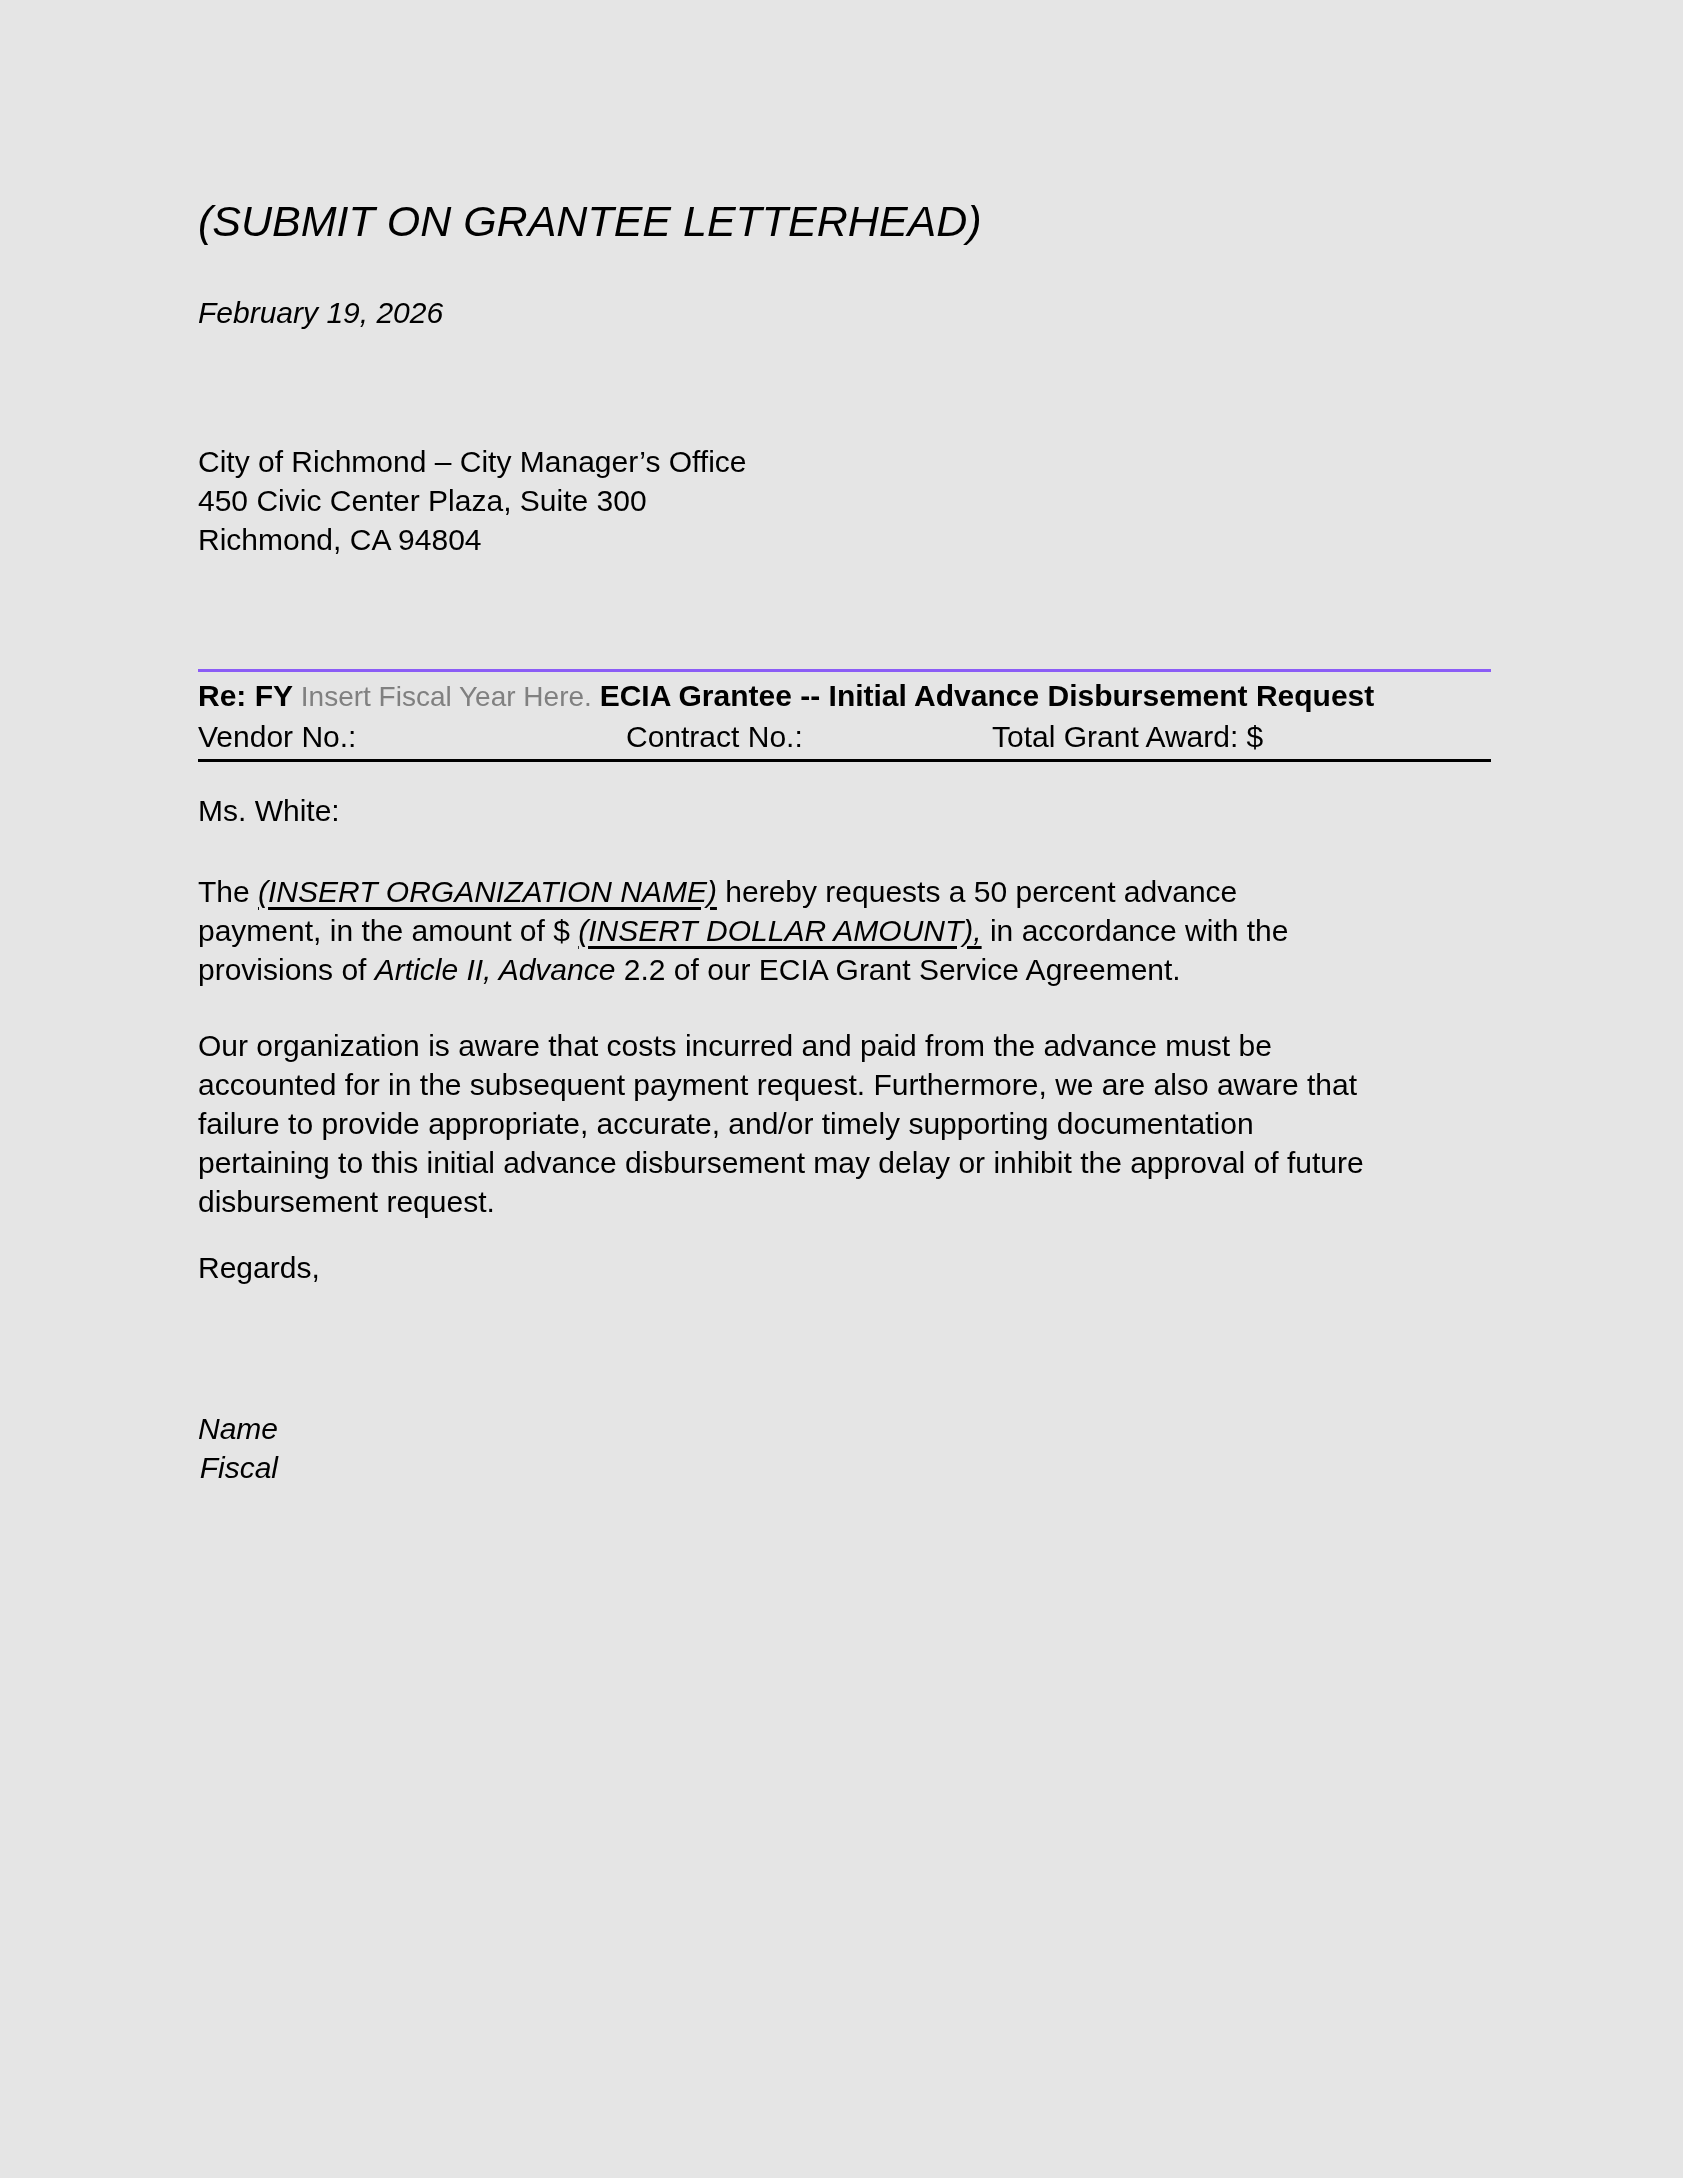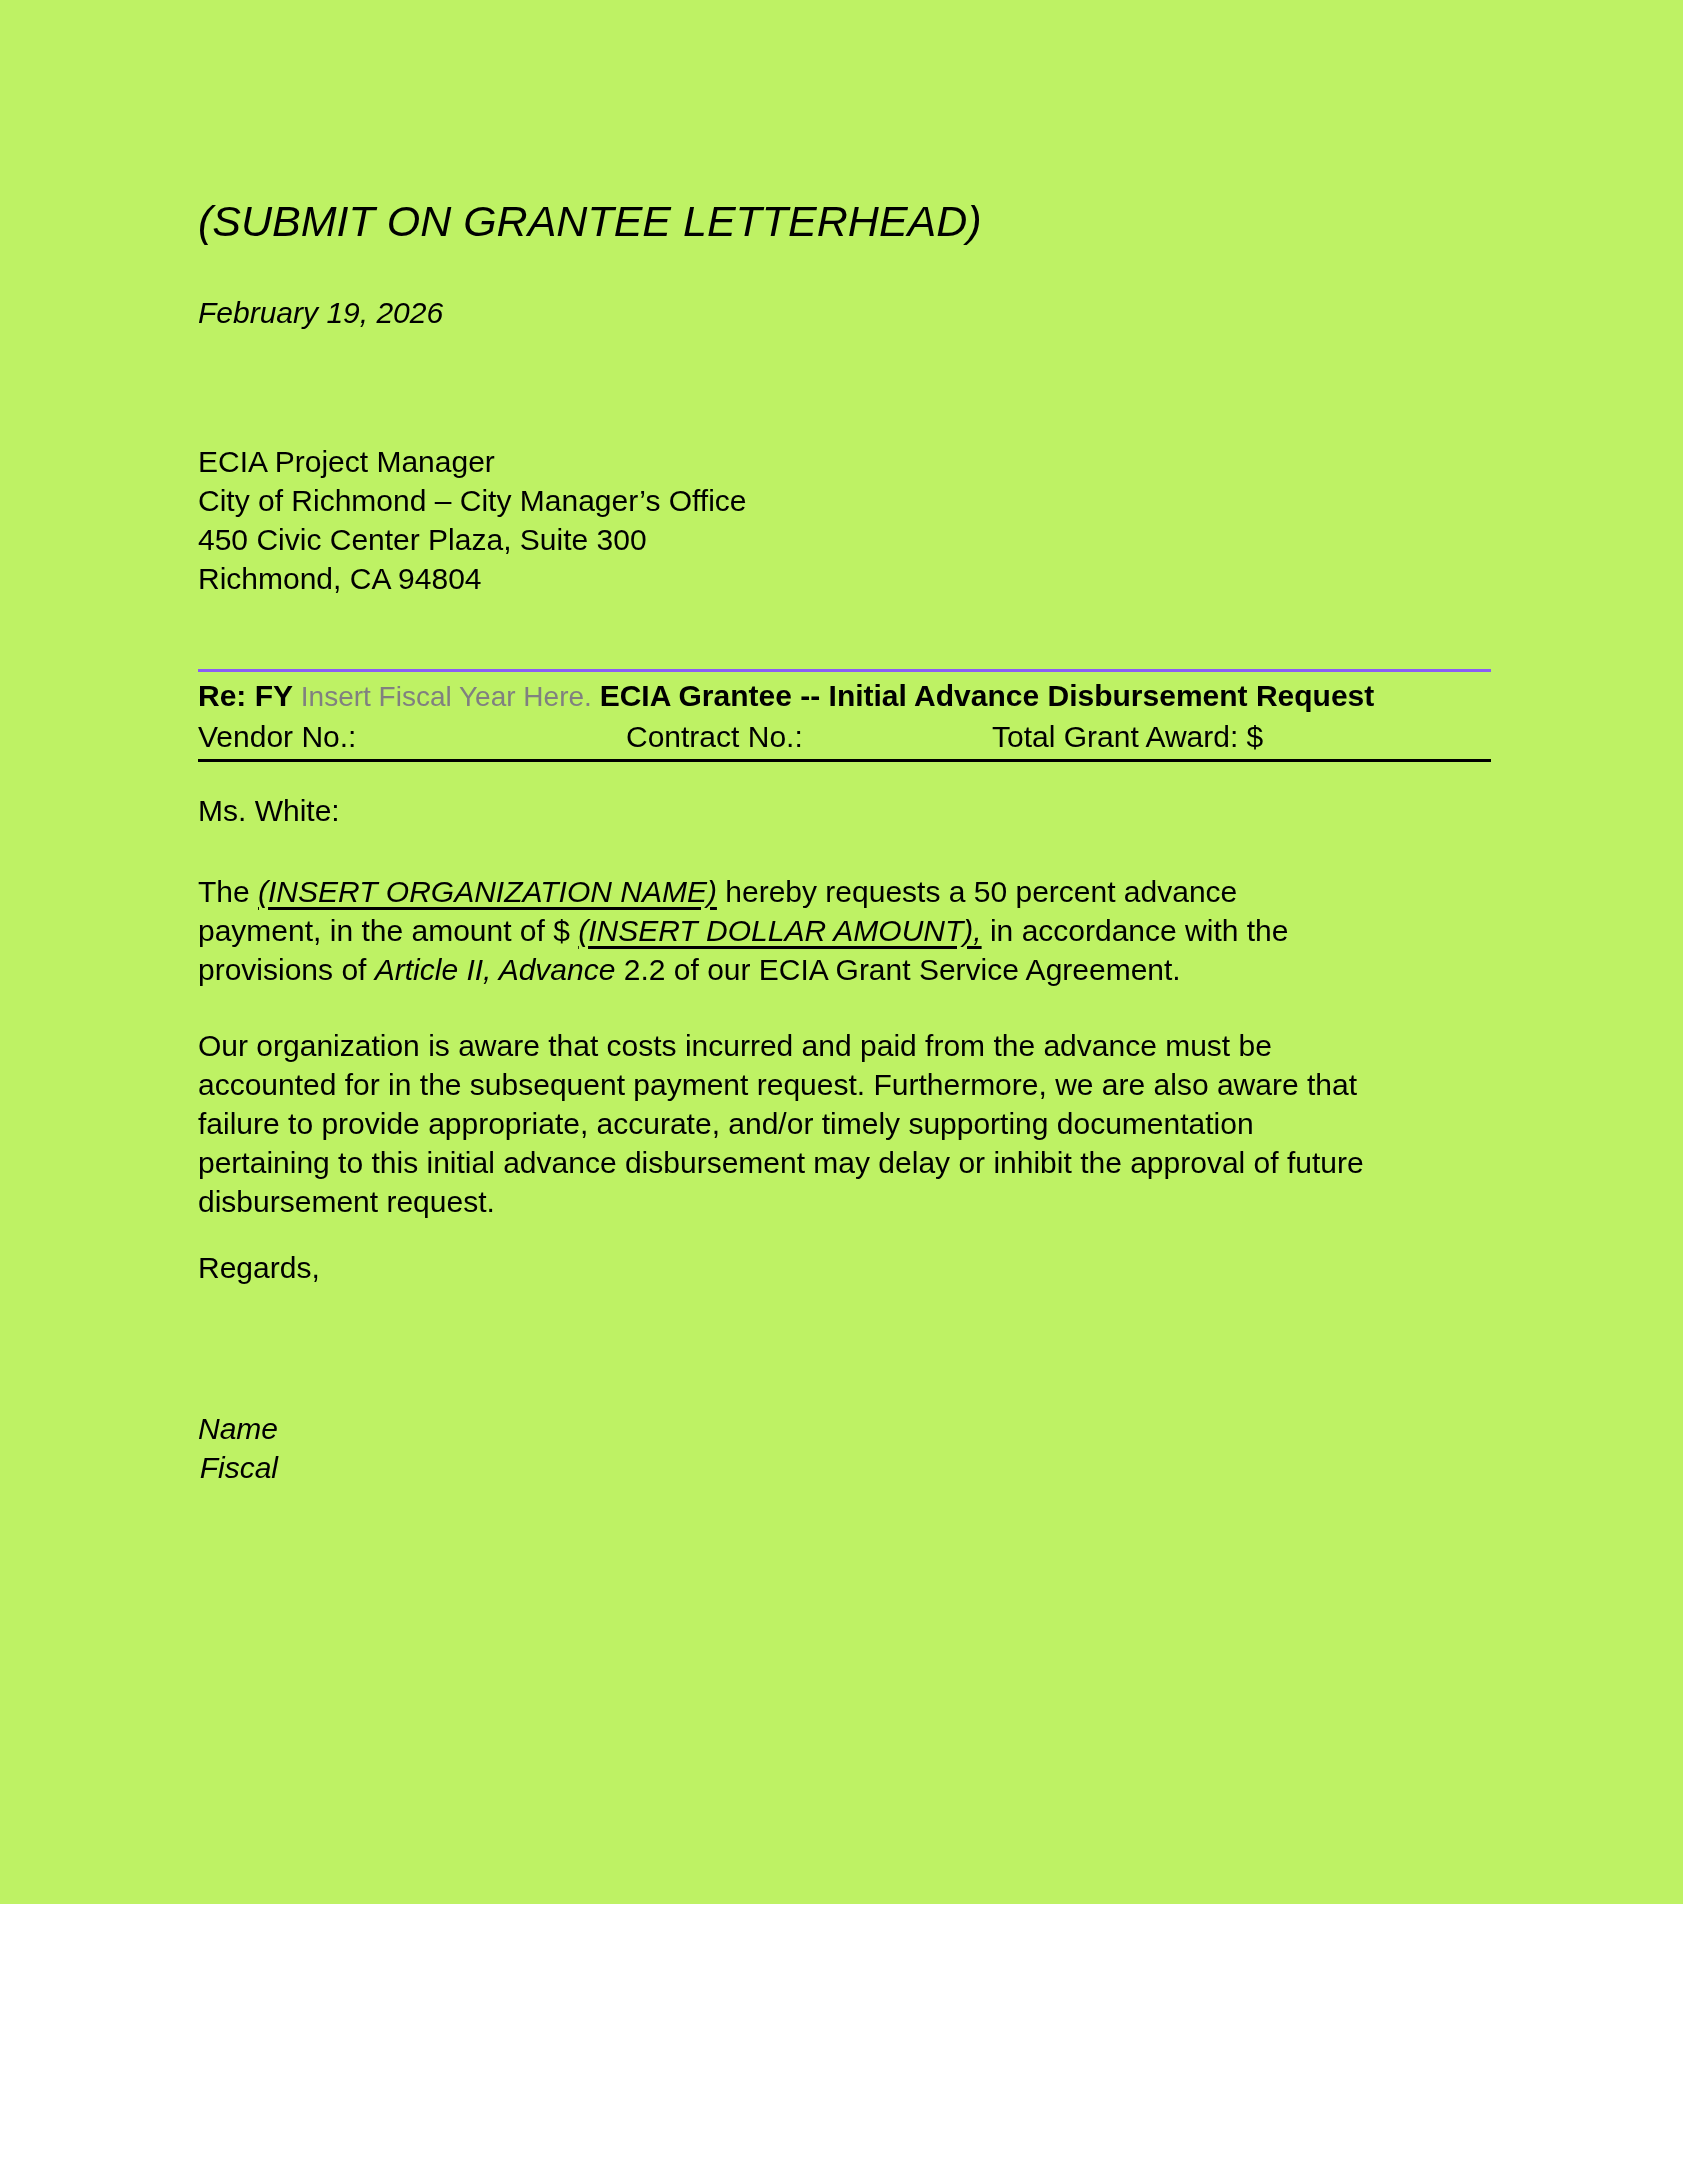--- a/index.html
+++ b/index.html
@@ -3,22 +3,22 @@
 <meta charset="utf-8">
 <style>
   html, body {
     margin: 0;
     padding: 0;
     background: #ffffff;
   }
   .page {
     position: relative;
     width: 1683px;
-    height: 1904px;
-    background: #bef264;
+    height: 2178px;
+    background: #e5e5e5;
     color: #000000;
     font-family: "Liberation Sans", "DejaVu Sans", sans-serif;
     font-size: 30px;
     line-height: 39px;
     overflow: hidden;
     text-decoration: underline;
   }
   .abs { position: absolute; left: 198px; }
 
   .title {
@@ -83,21 +83,20 @@
 </head>
 <body>
 
 <div class="page">
 
   <div class="abs title">(SUBMIT ON GRANTEE LETTERHEAD)</div>
 
   <div class="abs date">February 19, 2026</div>
 
   <div class="abs recipient">
-      <div class="line">ECIA Project Manager</div>
       <div class="line">City of Richmond – City Manager’s Office</div>
       <div class="line">450 Civic Center Plaza, Suite 300</div>
       <div class="line">Richmond, CA 94804</div>
     </div>
 
   <div class="abs subject">
     <div class="subject-line1"><span class="seg-b">Re: FY </span><span class="seg-ph">Insert Fiscal Year Here. </span><span class="seg-b">ECIA Grantee -- Initial Advance Disbursement Request</span></div>
     <div class="subject-line2">
       <span class="vendor">Vendor No.:</span>
       <span class="contract">Contract No.:</span>

